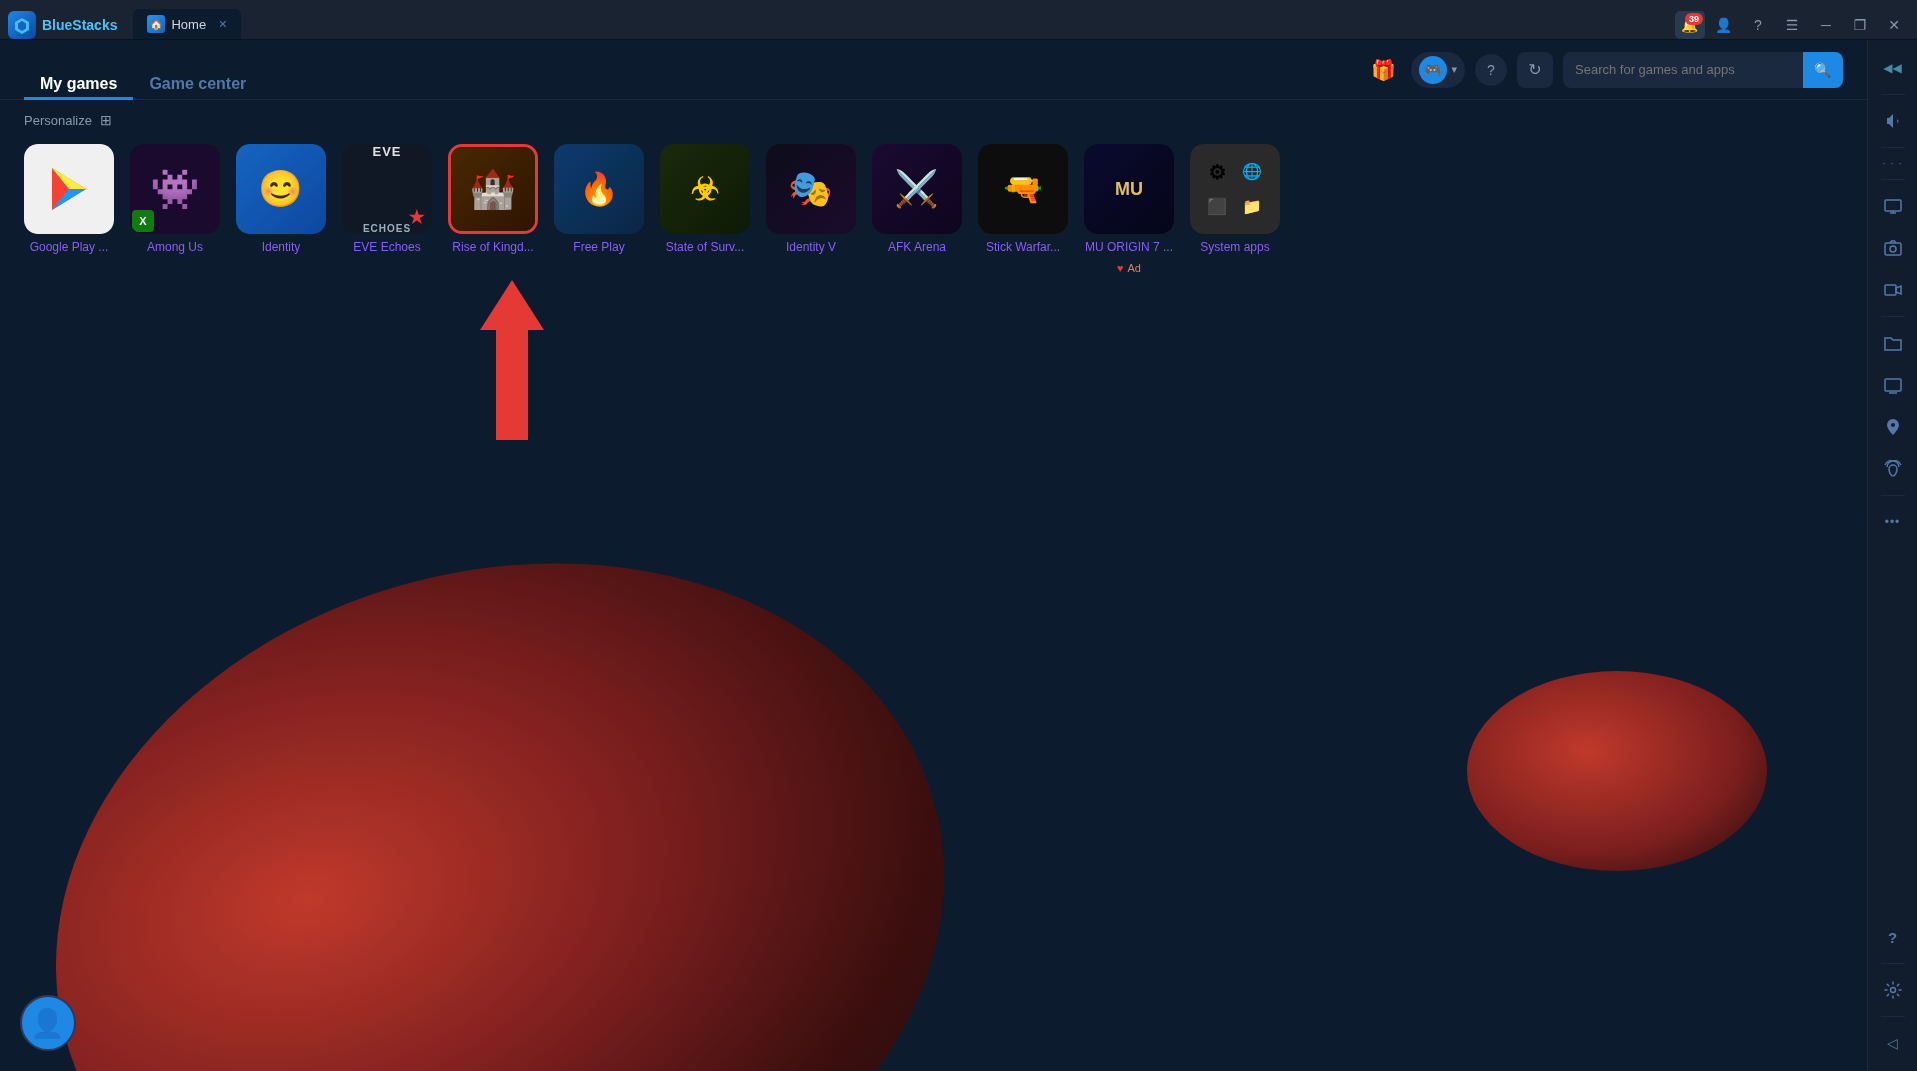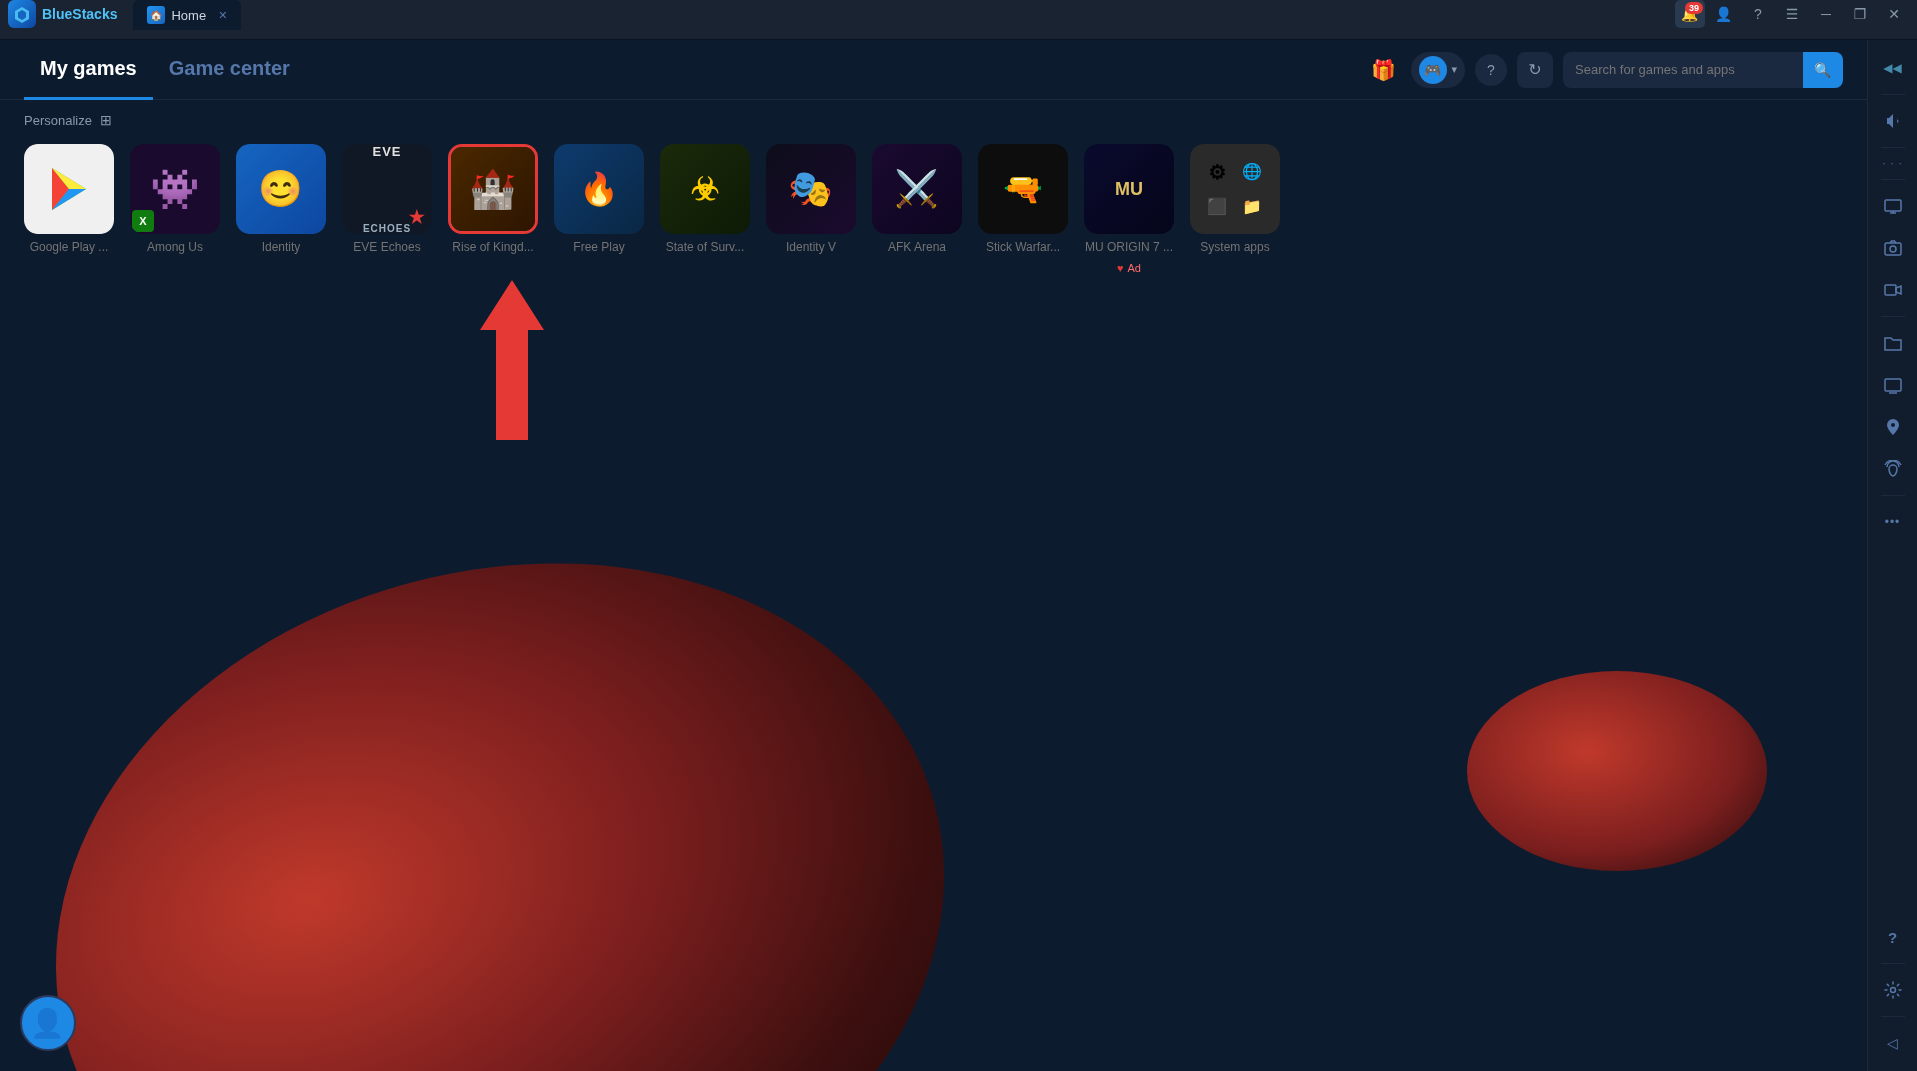--- a/index.html
+++ b/index.html
@@ -11,21 +11,21 @@
       overflow: hidden;
       display: flex;
       flex-direction: column;
     }
 
     
     .titlebar {
       height: 40px;
       background: #1a2332;
       display: flex;
-      align-items: flex-start;
+      align-items: flex-end;
       padding: 0 8px;
       flex-shrink: 0;
       border-bottom: 1px solid #0a1220;
     }
     .titlebar-logo {
       display: flex;
       align-items: center;
       gap: 6px;
       margin-right: 16px;
     }
@@ -135,25 +135,25 @@
       flex-shrink: 0;
       border-bottom: 1px solid #1a2a3a;
     }
     .nav-tabs {
       display: flex;
       gap: 0;
       align-items: flex-end;
       height: 100%;
     }
     .nav-tab {
-      padding: 16px 16px;
+      padding: 4px 16px;
       height: 100%;
       display: flex;
-      align-items: flex-start;
-      font-size: 20px;
+      align-items: flex-end;
+      font-size: 16px;
       font-weight: 600;
       color: #5577aa;
       cursor: pointer;
       border-bottom: 3px solid transparent;
       position: relative;
       top: 1px;
     }
     .nav-tab.active {
       color: white;
       border-bottom: 3px solid #1e88e5;
@@ -298,21 +298,21 @@
       width: 100%;
       height: 100%;
       display: flex;
       align-items: center;
       justify-content: center;
       font-size: 32px;
       font-weight: 900;
       border-radius: 12px;
     }
     .game-name {
-      color: #737373;
+      color: #8b5cf6;
       font-size: 12px;
       text-align: left;
       max-width: 90px;
       overflow: hidden;
       text-overflow: ellipsis;
       white-space: nowrap;
     }
     
     .bg-googleplay { background: linear-gradient(135deg, #f5f5f5, #e0e0e0); }
     .bg-among-us { background: #1a0a2e; }

